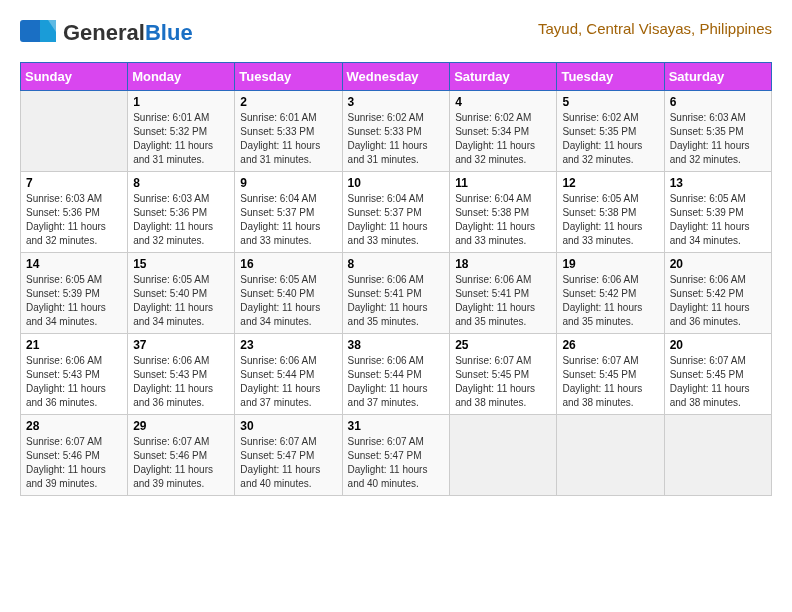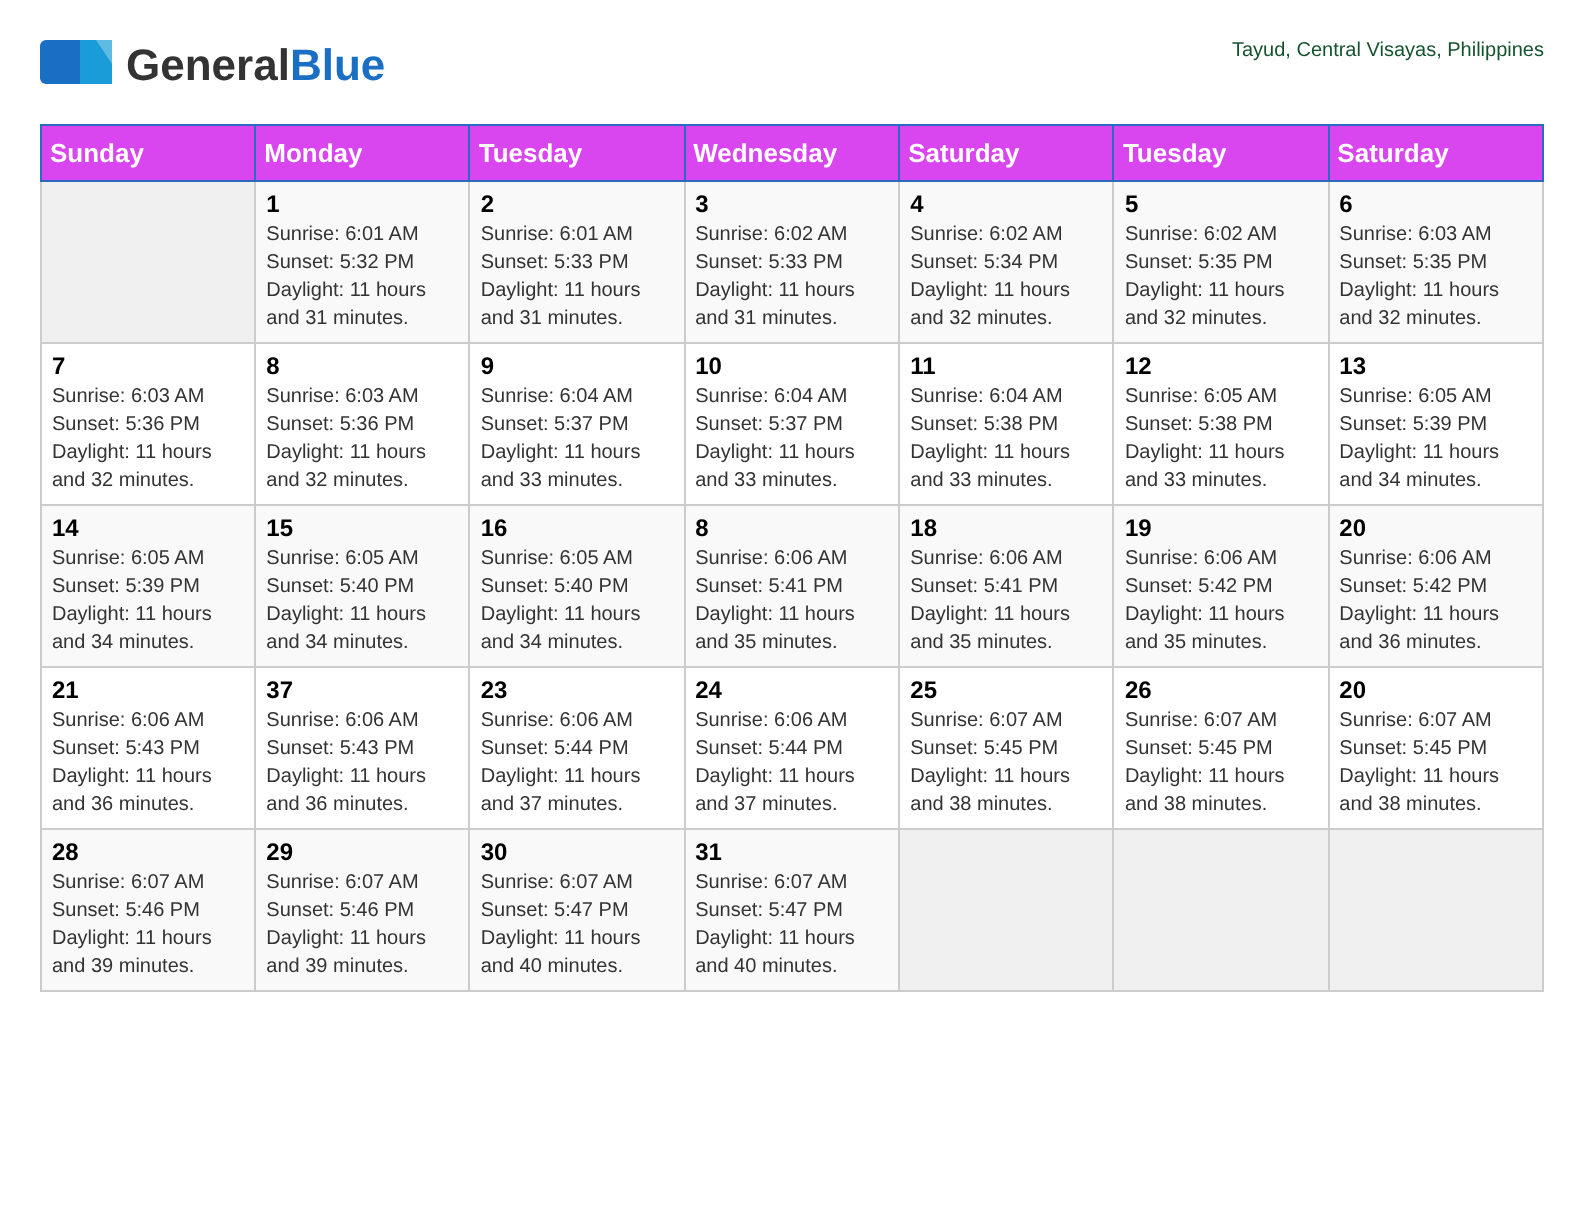--- a/index.html
+++ b/index.html
@@ -23,22 +23,22 @@
     }
     .title-section {
       text-align: right;
     }
     .month-title {
       font-size: 36px;
       font-weight: bold;
       color: #333;
     }
     .location {
-      font-size: 10px;
-      color: #14532d;
+      font-size: 15px;
+      color: #a16207;
     }
     table {
       width: 100%;
       border-collapse: collapse;
       font-size: 11px;
     }
     thead tr th {
       background-color: #d946ef;
       color: #fff;
       padding: 6px 4px;
@@ -221,21 +221,21 @@
         </td>
         <td>
           <span class="day-num">37</span>
           <div class="day-info">Sunrise: 6:06 AM<br>Sunset: 5:43 PM<br>Daylight: 11 hours and 36 minutes.</div>
         </td>
         <td>
           <span class="day-num">23</span>
           <div class="day-info">Sunrise: 6:06 AM<br>Sunset: 5:44 PM<br>Daylight: 11 hours and 37 minutes.</div>
         </td>
         <td>
-          <span class="day-num">24</span>
+          <span class="day-num">38</span>
           <div class="day-info">Sunrise: 6:06 AM<br>Sunset: 5:44 PM<br>Daylight: 11 hours and 37 minutes.</div>
         </td>
         <td>
           <span class="day-num">25</span>
           <div class="day-info">Sunrise: 6:07 AM<br>Sunset: 5:45 PM<br>Daylight: 11 hours and 38 minutes.</div>
         </td>
         <td>
           <span class="day-num">26</span>
           <div class="day-info">Sunrise: 6:07 AM<br>Sunset: 5:45 PM<br>Daylight: 11 hours and 38 minutes.</div>
         </td>

